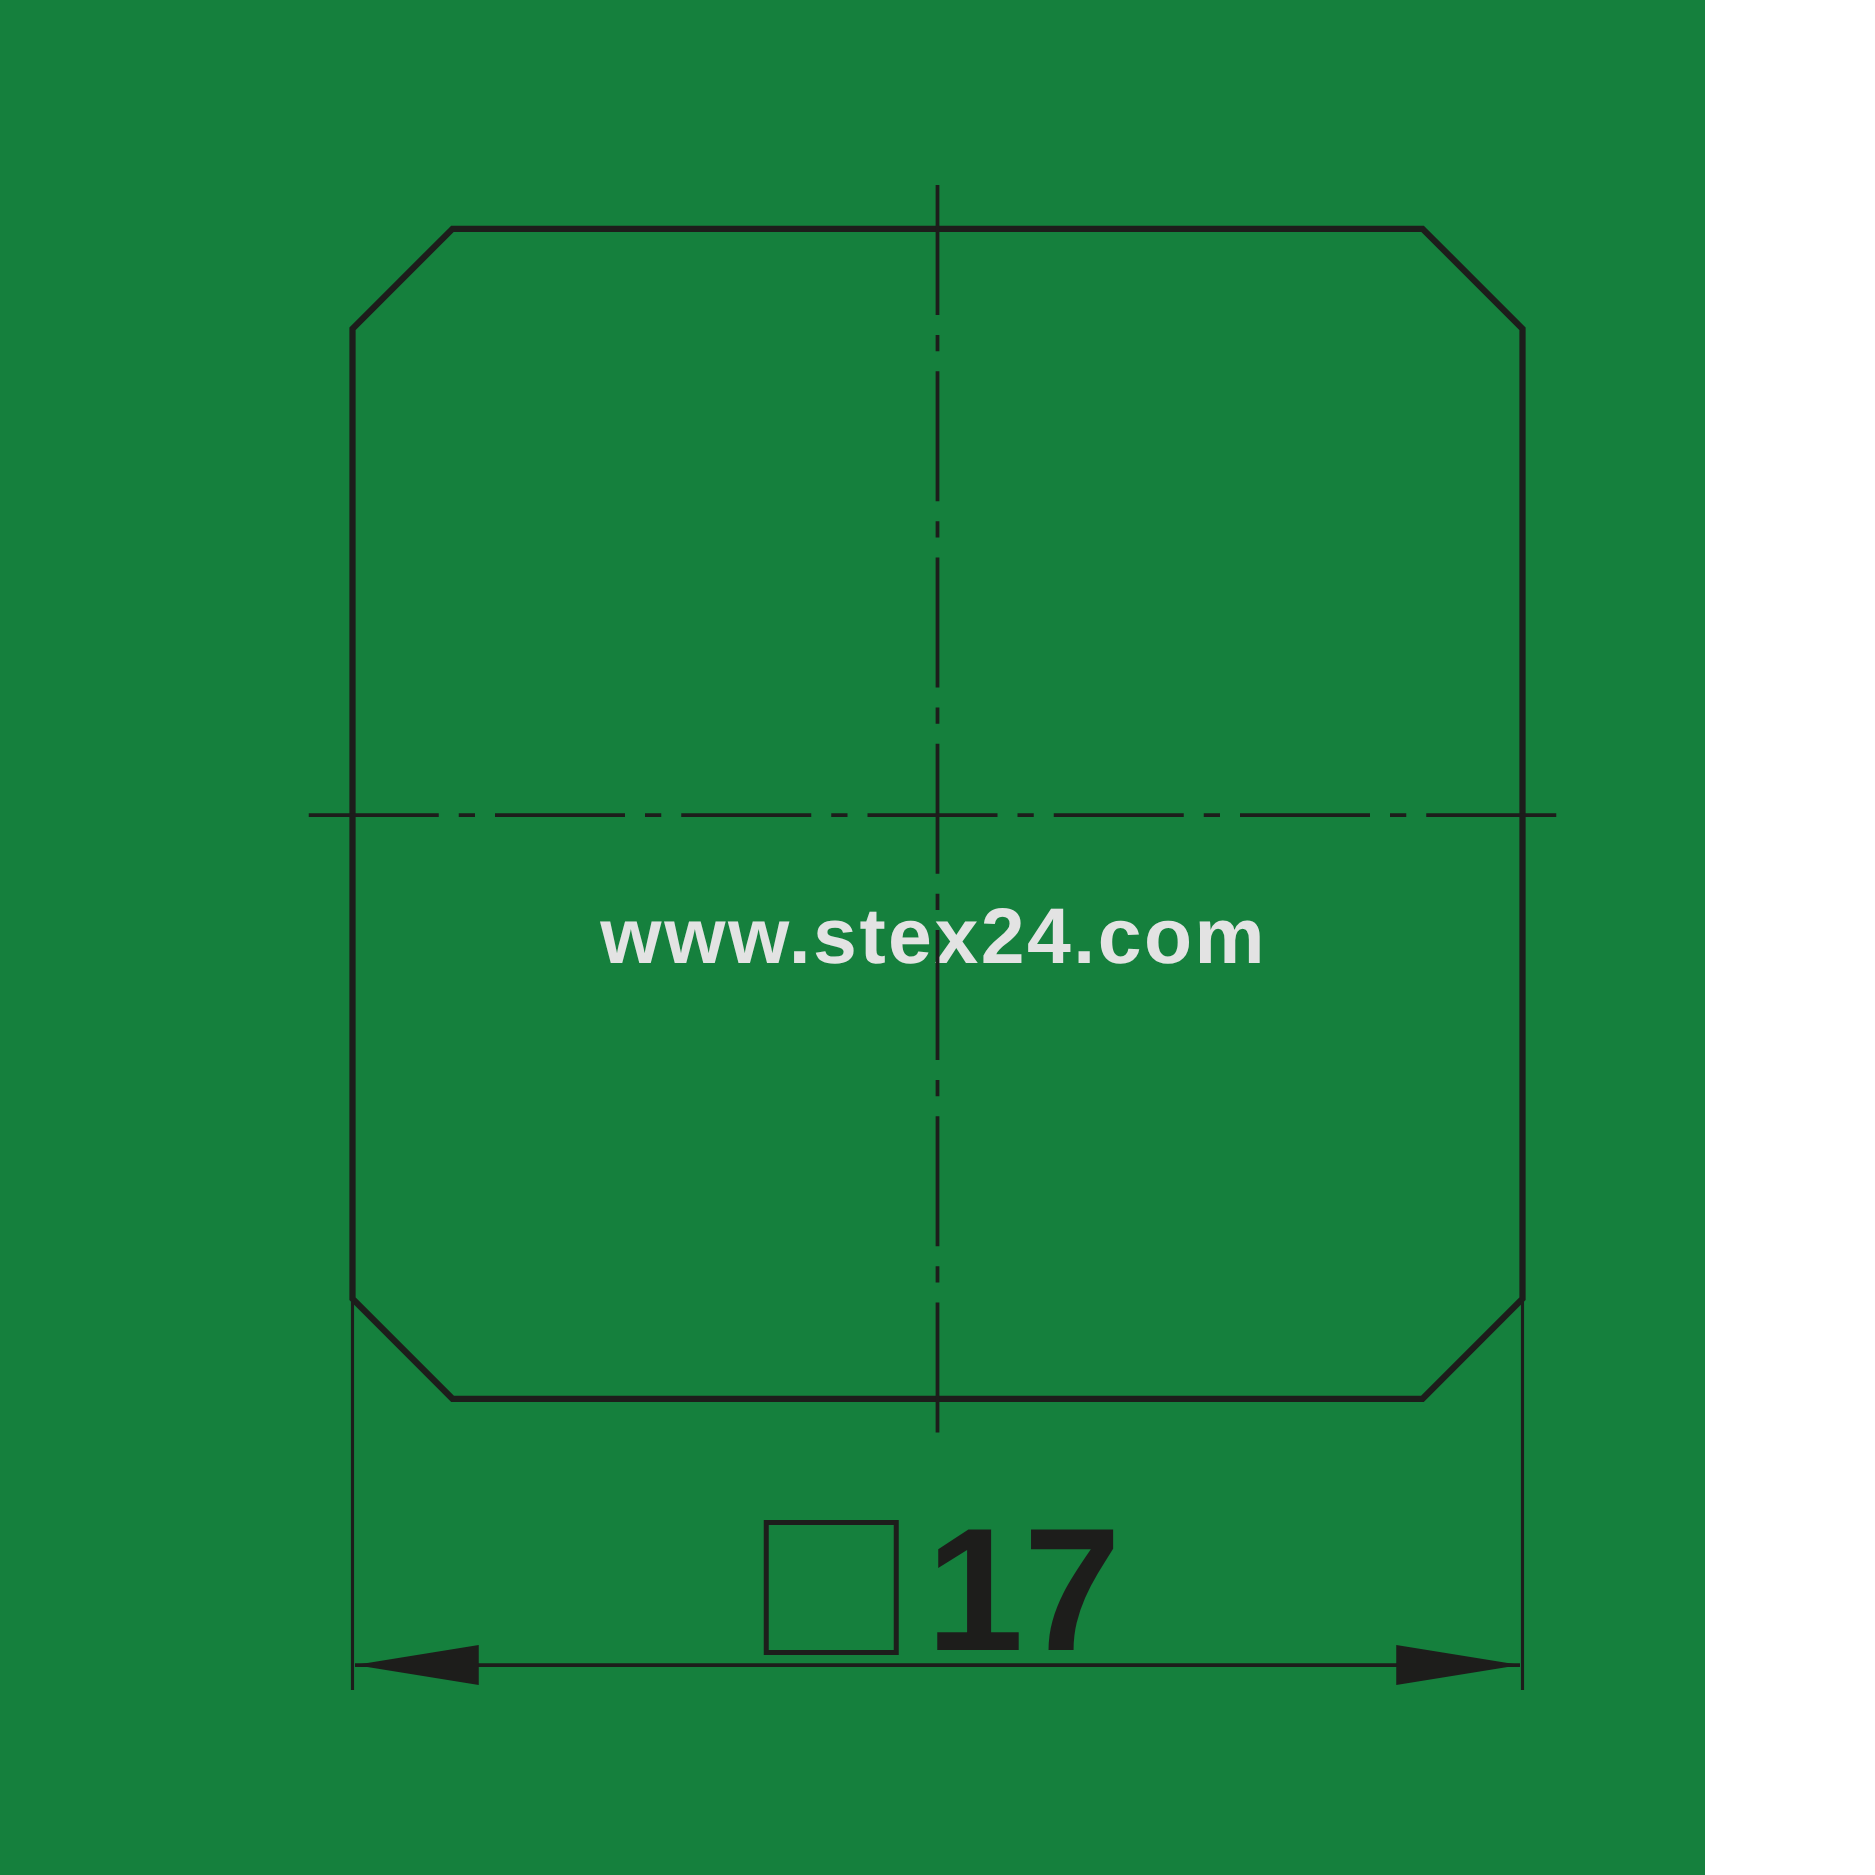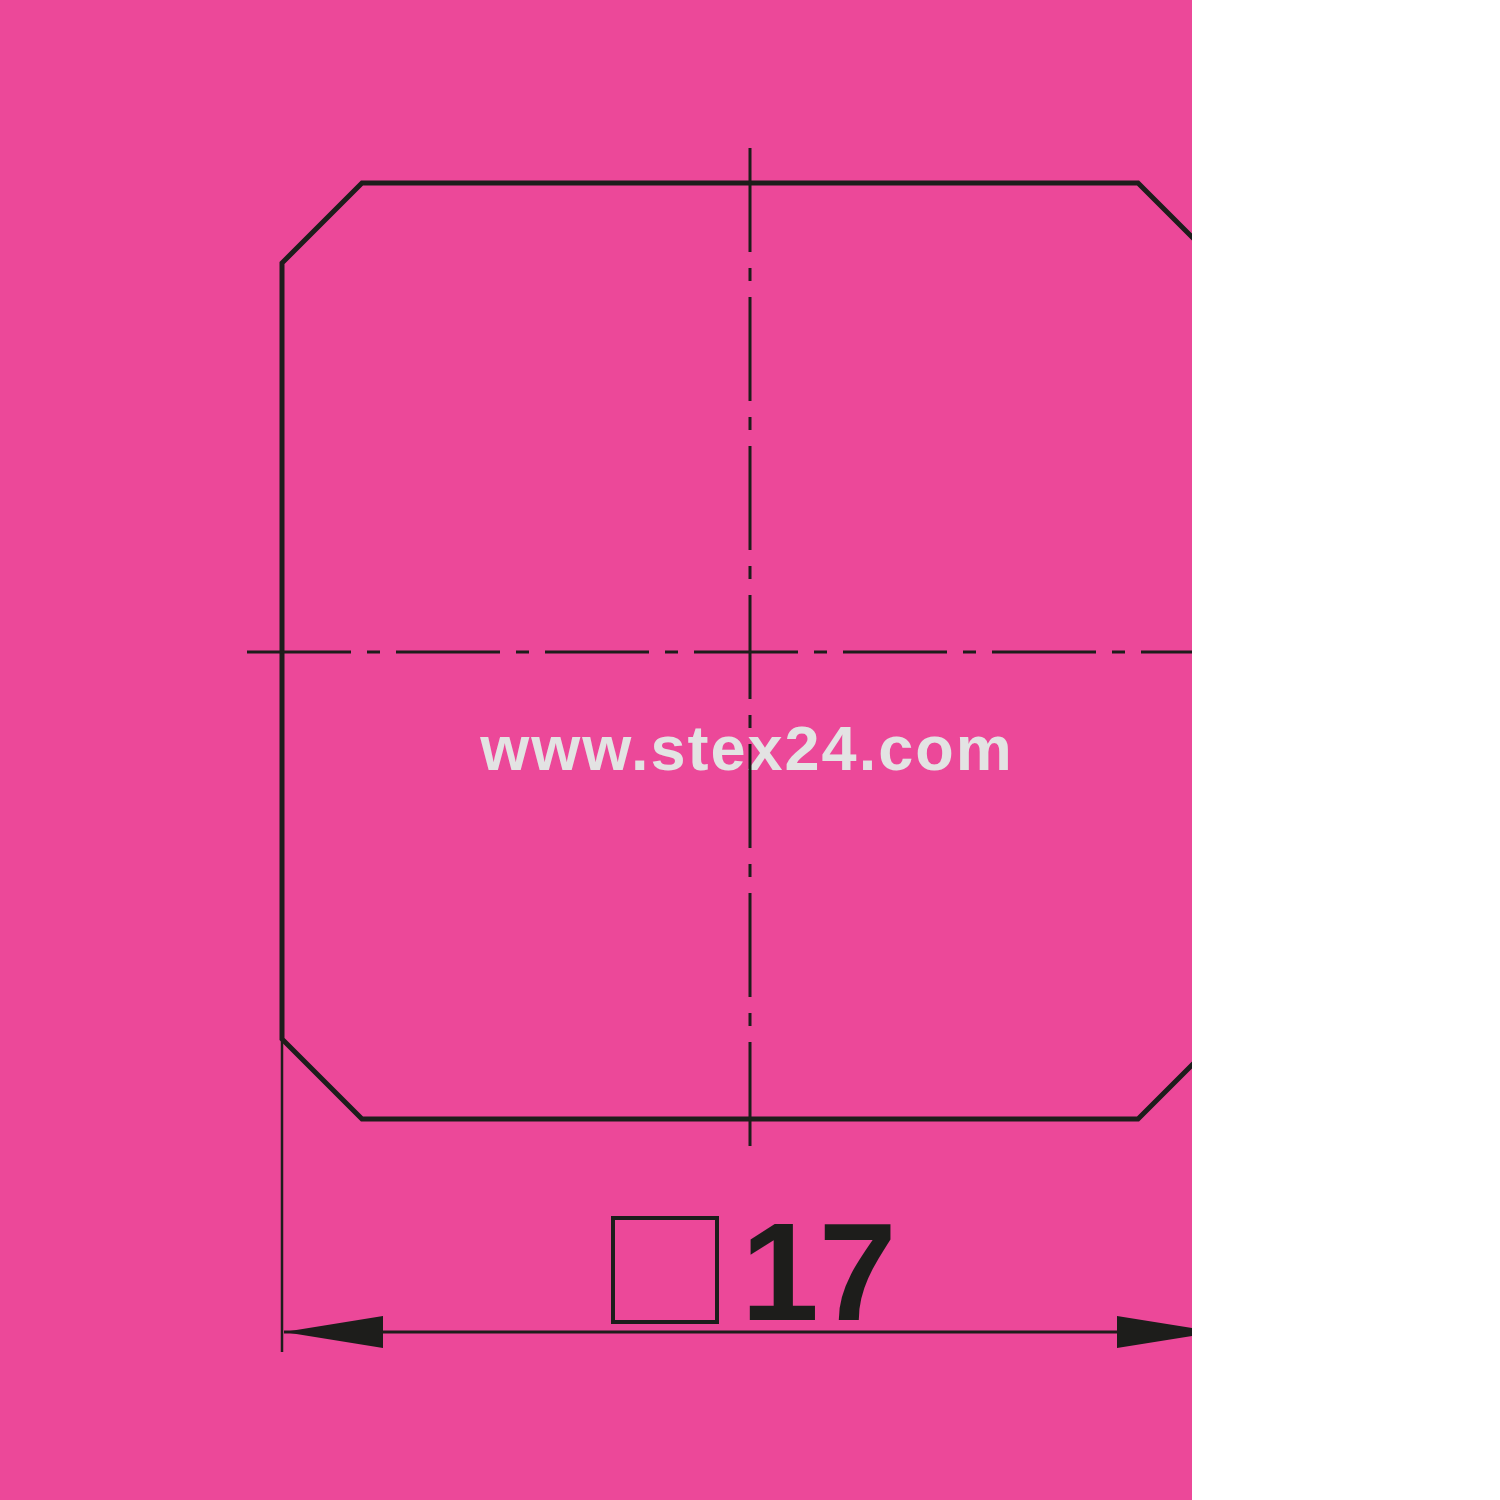--- a/index.html
+++ b/index.html
@@ -2,23 +2,23 @@
 <html><head>
 <meta charset="utf-8">
 <style>
   html, body {
     margin: 0;
     padding: 0;
     background: #ffffff;
   }
   .canvas {
     position: relative;
-    width: 1192px;
+    width: 1364px;
     height: 1500px;
-    background: #ec4899;
+    background: #15803d;
     overflow: hidden;
   }
   svg { display: block; }
   .watermark {
     font-family: "Liberation Sans", sans-serif;
     font-weight: 700;
     font-size: 63px;
     letter-spacing: 2px;
   }
   .dim-text {

